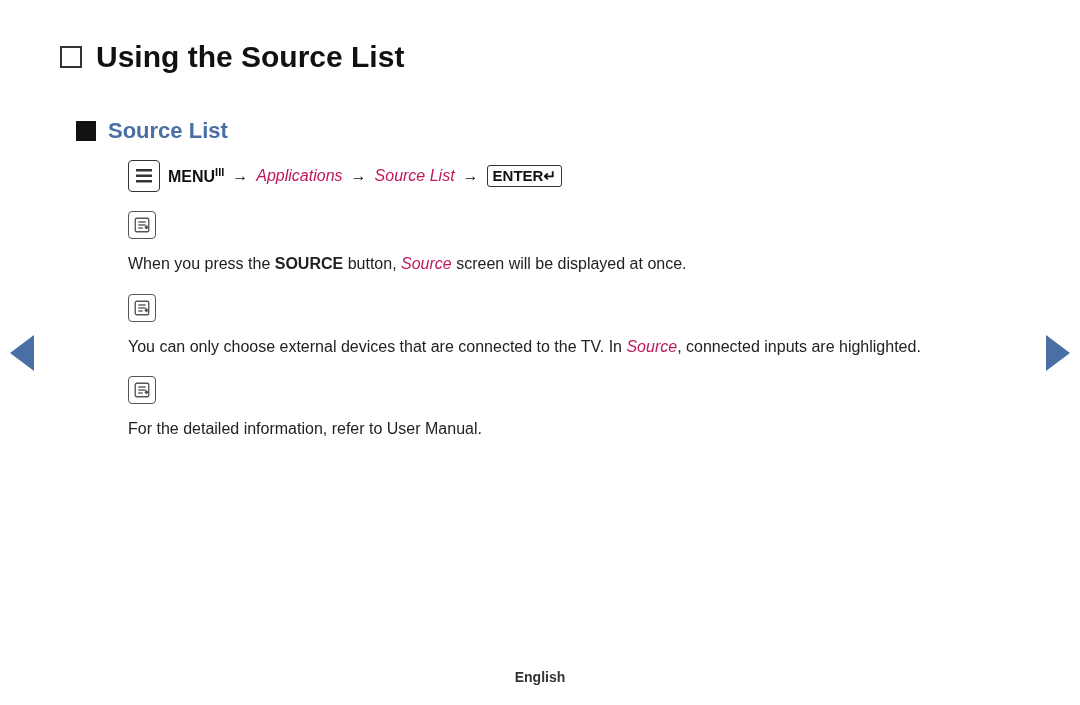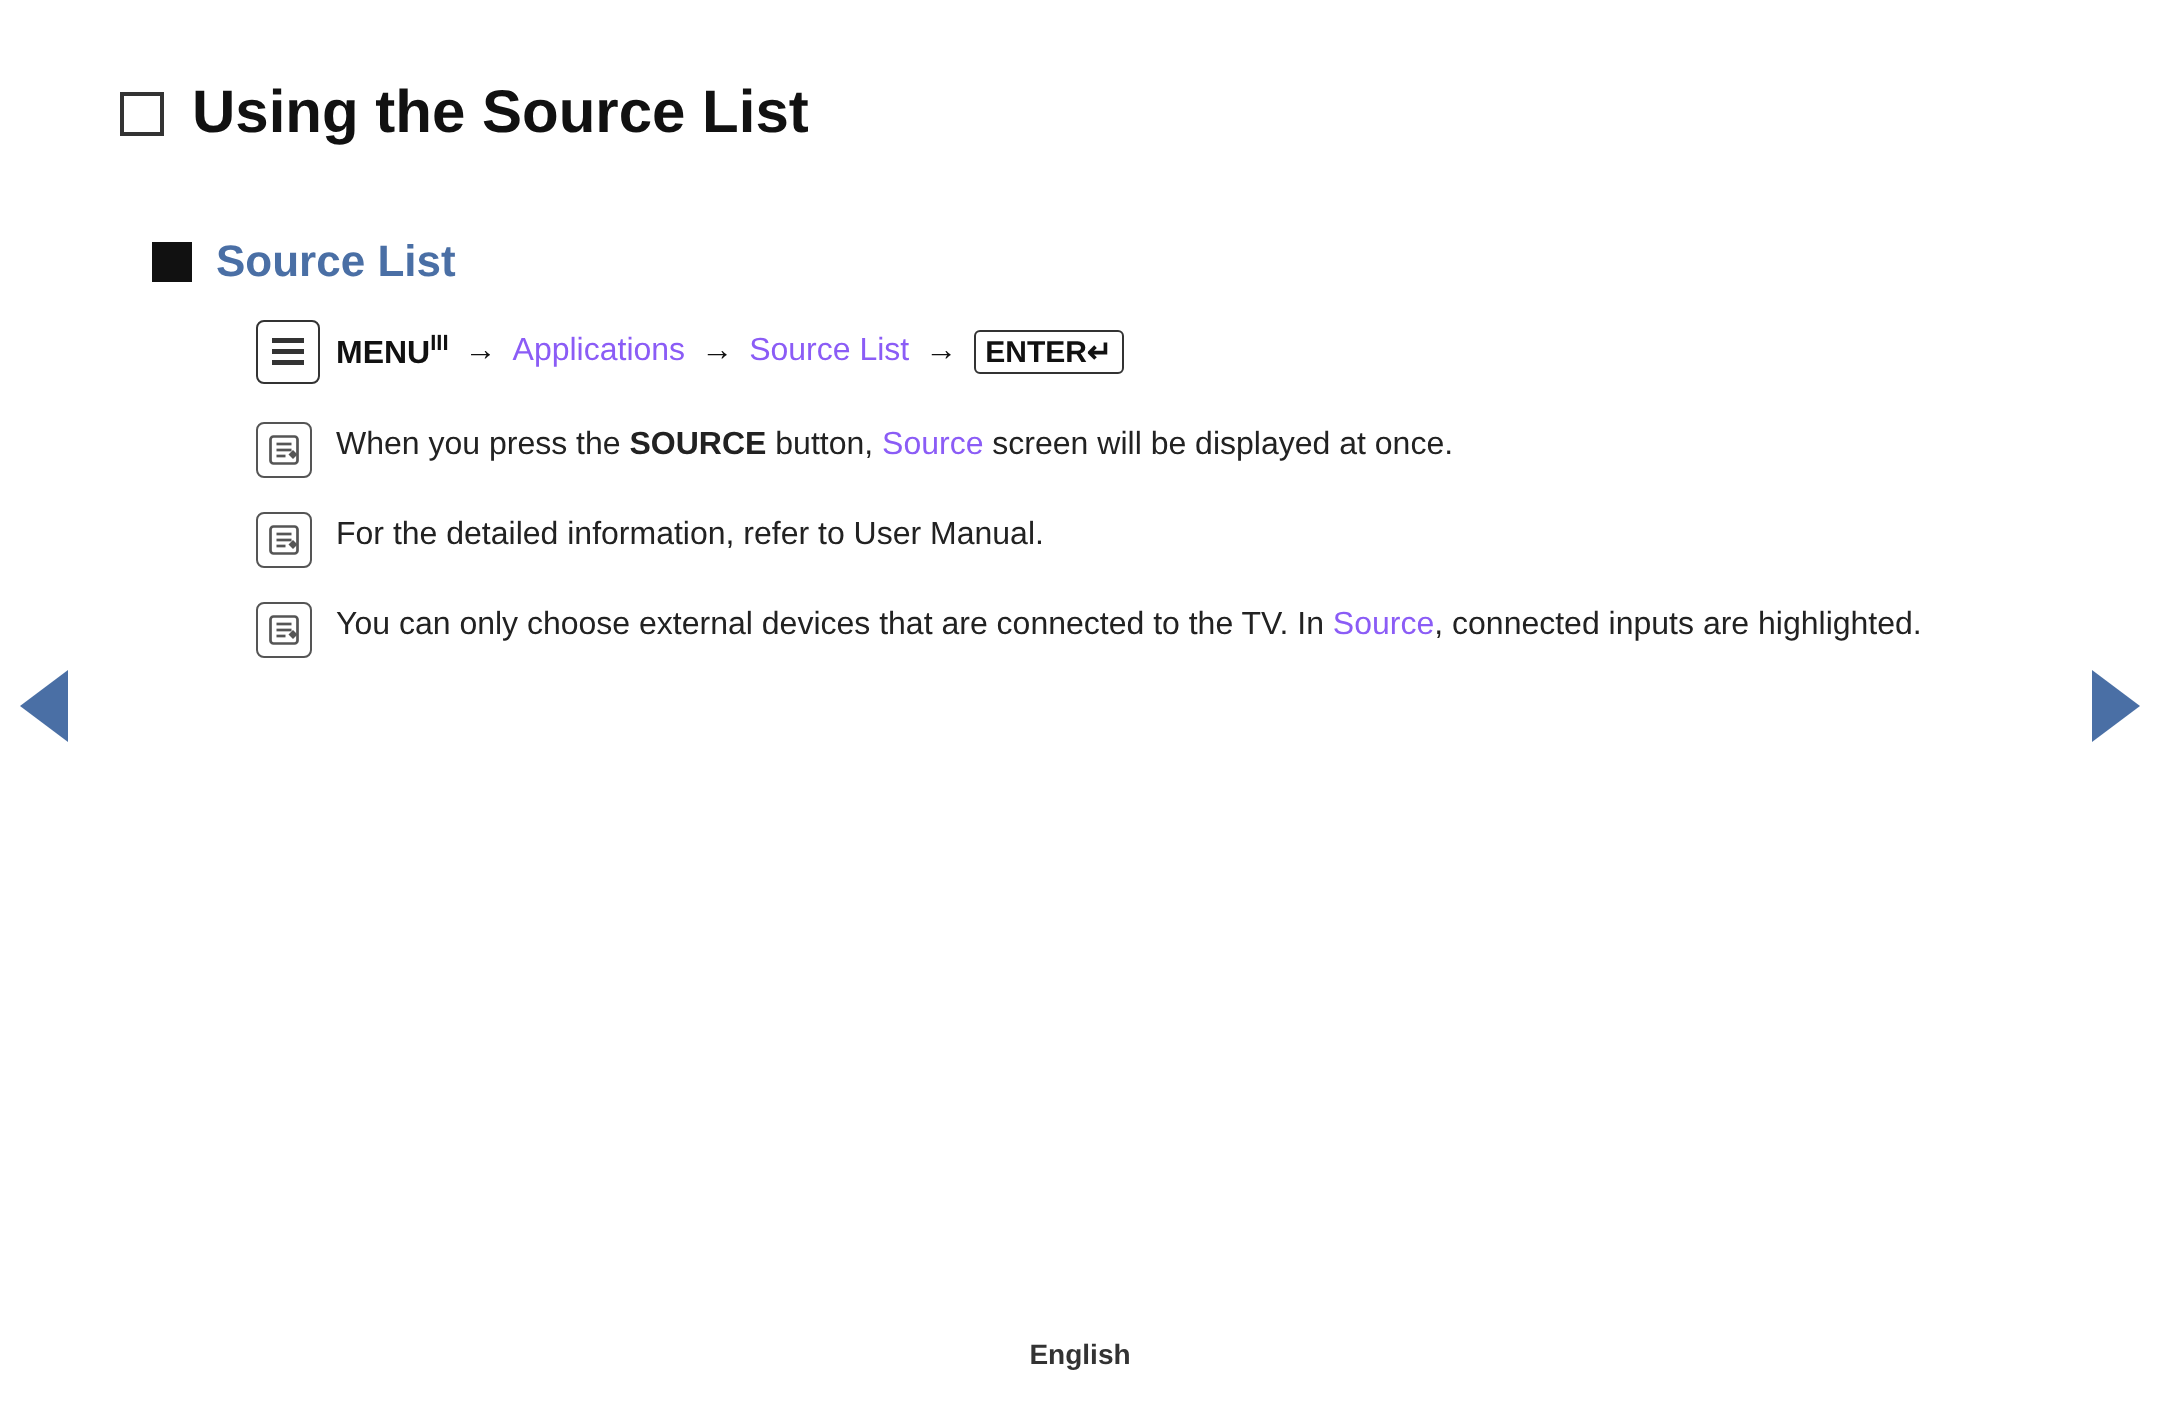--- a/index.html
+++ b/index.html
@@ -100,21 +100,22 @@
       font-size: 16px;
       color: #111;
     }
 
     .arrow-text {
       color: #111;
       font-size: 16px;
     }
 
     .blue-text {
-      color: #8b5cf6;
+      color: #be185d;
+      font-style: italic;
     }
 
     .enter-icon {
       display: inline-flex;
       align-items: center;
       justify-content: center;
       border: 1.5px solid #333;
       border-radius: 3px;
       padding: 1px 5px;
       font-weight: bold;
@@ -126,20 +127,21 @@
       margin-left: 52px;
       display: flex;
       flex-direction: column;
       gap: 16px;
     }
 
     .note-item {
       display: flex;
       align-items: flex-start;
       gap: 12px;
+      flex-direction: column;
     }
 
     .note-icon {
       width: 28px;
       height: 28px;
       border: 1.5px solid #555;
       border-radius: 4px;
       display: inline-flex;
       align-items: center;
       justify-content: center;
@@ -259,36 +261,36 @@
         <div class="note-icon">
           <svg class="pencil-svg" viewBox="0 0 24 24" fill="none" stroke="#555" stroke-width="1.8">
             <rect x="3" y="3" width="18" height="18" rx="2" stroke="#555" fill="none"></rect>
             <line x1="7" y1="8" x2="17" y2="8" stroke="#555"></line>
             <line x1="7" y1="12" x2="17" y2="12" stroke="#555"></line>
             <line x1="7" y1="16" x2="13" y2="16" stroke="#555"></line>
             <path d="M15 15 L18 12 L21 15 L18 18 Z" fill="#555" stroke="none"></path>
           </svg>
         </div>
         <span class="note-text">
-          For the detailed information, refer to User Manual.
+          You can only choose external devices that are connected to the TV. In <span class="blue-text">Source</span>, connected inputs are highlighted.
         </span>
       </div>
 
       <div class="note-item">
         <div class="note-icon">
           <svg class="pencil-svg" viewBox="0 0 24 24" fill="none" stroke="#555" stroke-width="1.8">
             <rect x="3" y="3" width="18" height="18" rx="2" stroke="#555" fill="none"></rect>
             <line x1="7" y1="8" x2="17" y2="8" stroke="#555"></line>
             <line x1="7" y1="12" x2="17" y2="12" stroke="#555"></line>
             <line x1="7" y1="16" x2="13" y2="16" stroke="#555"></line>
             <path d="M15 15 L18 12 L21 15 L18 18 Z" fill="#555" stroke="none"></path>
           </svg>
         </div>
         <span class="note-text">
-          You can only choose external devices that are connected to the TV. In <span class="blue-text">Source</span>, connected inputs are highlighted.
+          For the detailed information, refer to User Manual.
         </span>
       </div>
 
     </div>
   </div>
 
   <div class="nav-arrow-left"></div>
 
   <div class="nav-arrow-right"></div>
 

